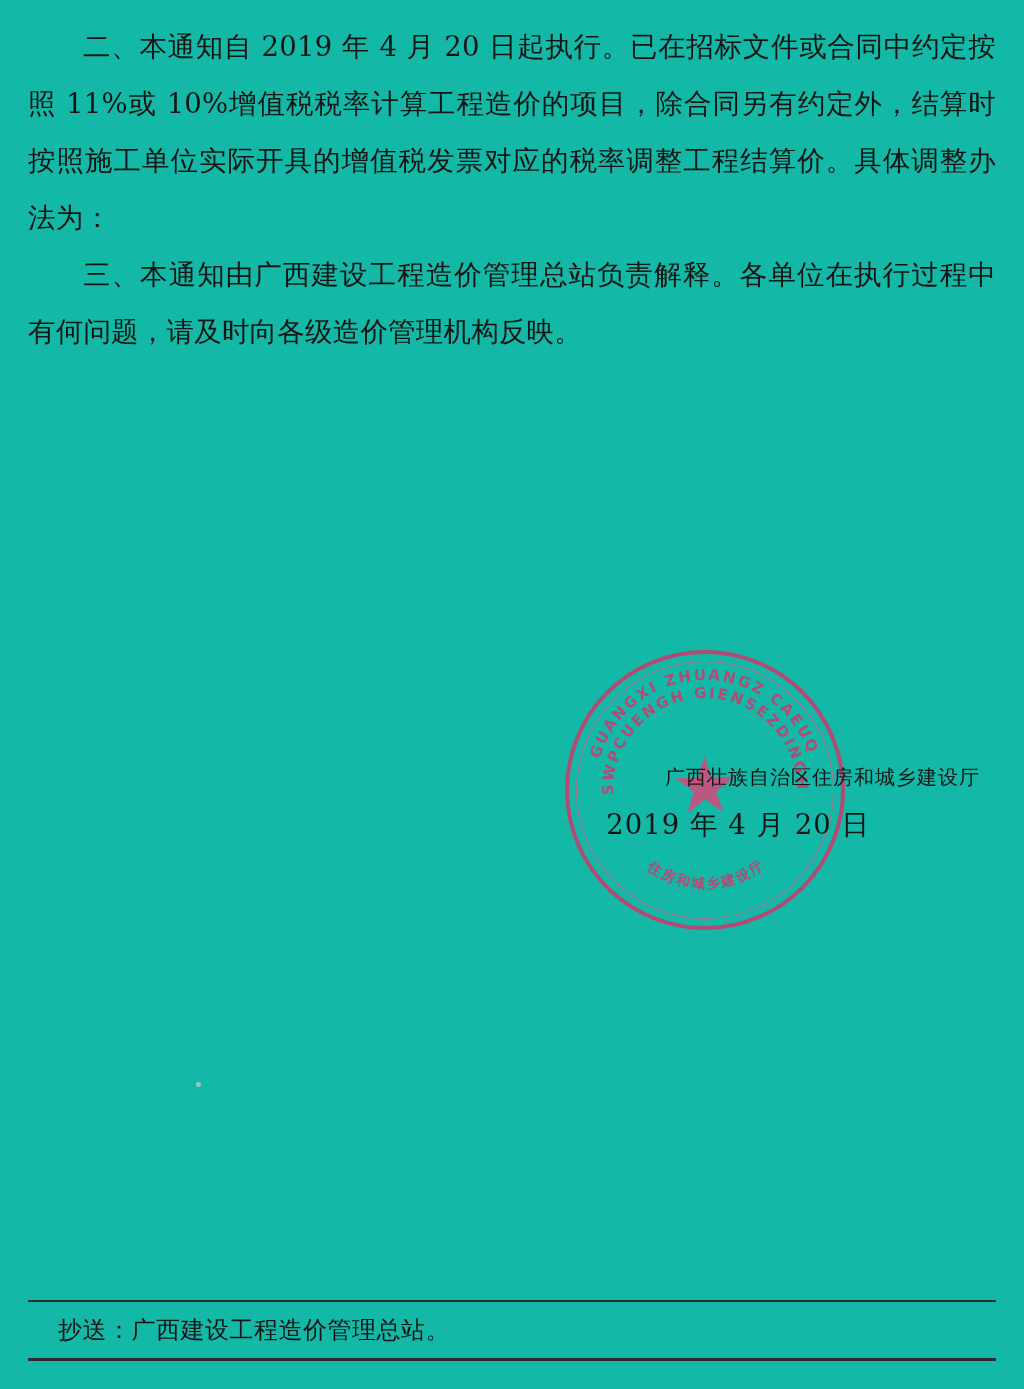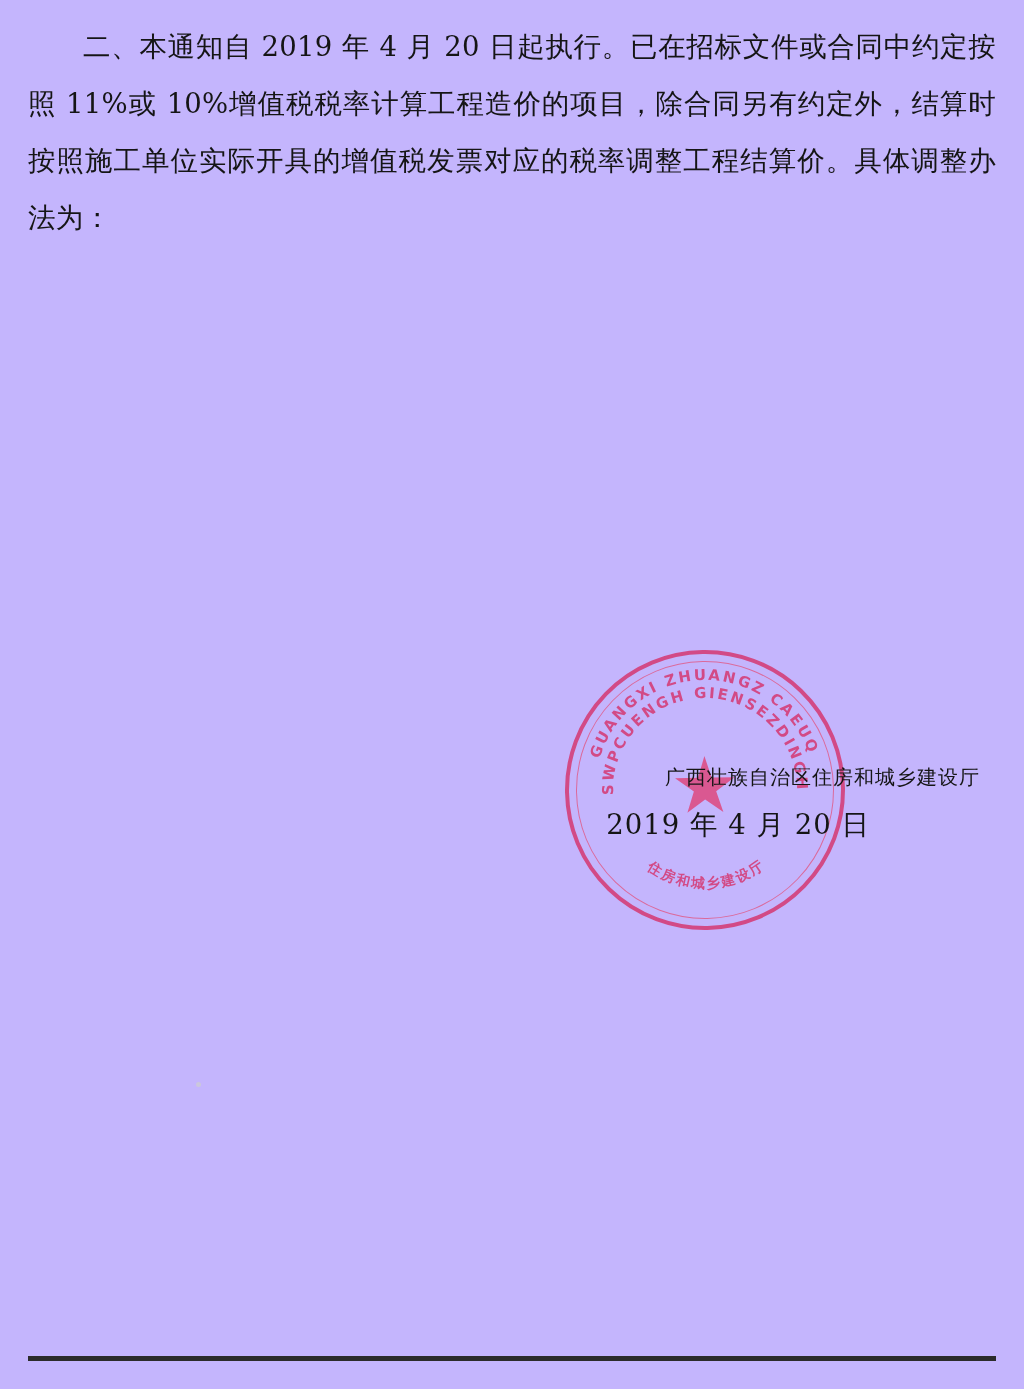--- a/index.html
+++ b/index.html
@@ -11,21 +11,21 @@
     width: 1024px;
     height: 1389px;
     position: relative;
     font-family: "DejaVu Serif", "Liberation Serif", serif;
     color: #1a1a1a;
     overflow: hidden;
   }
   .page {
     position: absolute;
     inset: 0;
-    background: #c4b5fd;
+    background: #14b8a6;
   }
   .doc-body {
     position: absolute;
     left: 28px;
     top: 18px;
     width: 968px;
   }
   .para {
     font-size: 27.5px;
     line-height: 57px;
@@ -175,20 +175,21 @@
     opacity: 0.7;
   }
 </style>
 </head>
 <body>
 
 <div class="page">
 
   <div class="doc-body">
     <p class="para indent">二、本通知自 2019 年 4 月 20 日起执行。已在招标文件或合同中约定按照 11%或 10%增值税税率计算工程造价的项目，除合同另有约定外，结算时按照施工单位实际开具的增值税发票对应的税率调整工程结算价。具体调整办法为：</p>
+    <p class="para indent">三、本通知由广西建设工程造价管理总站负责解释。各单位在执行过程中有何问题，请及时向各级造价管理机构反映。</p>
   </div>
 
   <div class="seal">
     <div class="seal-inner"></div>
     <svg class="seal-arc" viewBox="0 0 272 272">
       <defs>
         <path id="arcTop" d="M 26,136 A 110,110 0 0 1 246,136" fill="none"></path>
         <path id="arcTop2" d="M 44,136 A 92,92 0 0 1 228,136" fill="none"></path>
         <path id="arcBottom" d="M 38,136 A 98,98 0 0 0 234,136" fill="none"></path>
       </defs>
@@ -210,17 +211,20 @@
   <div class="sign-block">
     <div class="sign-org">广西壮族自治区住房和城乡建设厅</div>
     <div class="sign-date">2019 年 4 月 20 日</div>
   </div>
 
 
   <div class="smudge"></div>
 
   <div class="footer">
     <div class="rule"></div>
+    <div class="footer-row single">
+      <span class="footer-left">抄送：广西建设工程造价管理总站。</span>
+    </div>
     <div class="rule thin"></div>
     <div class="rule"></div>
   </div>
 
 </div>
 
 </body></html>

